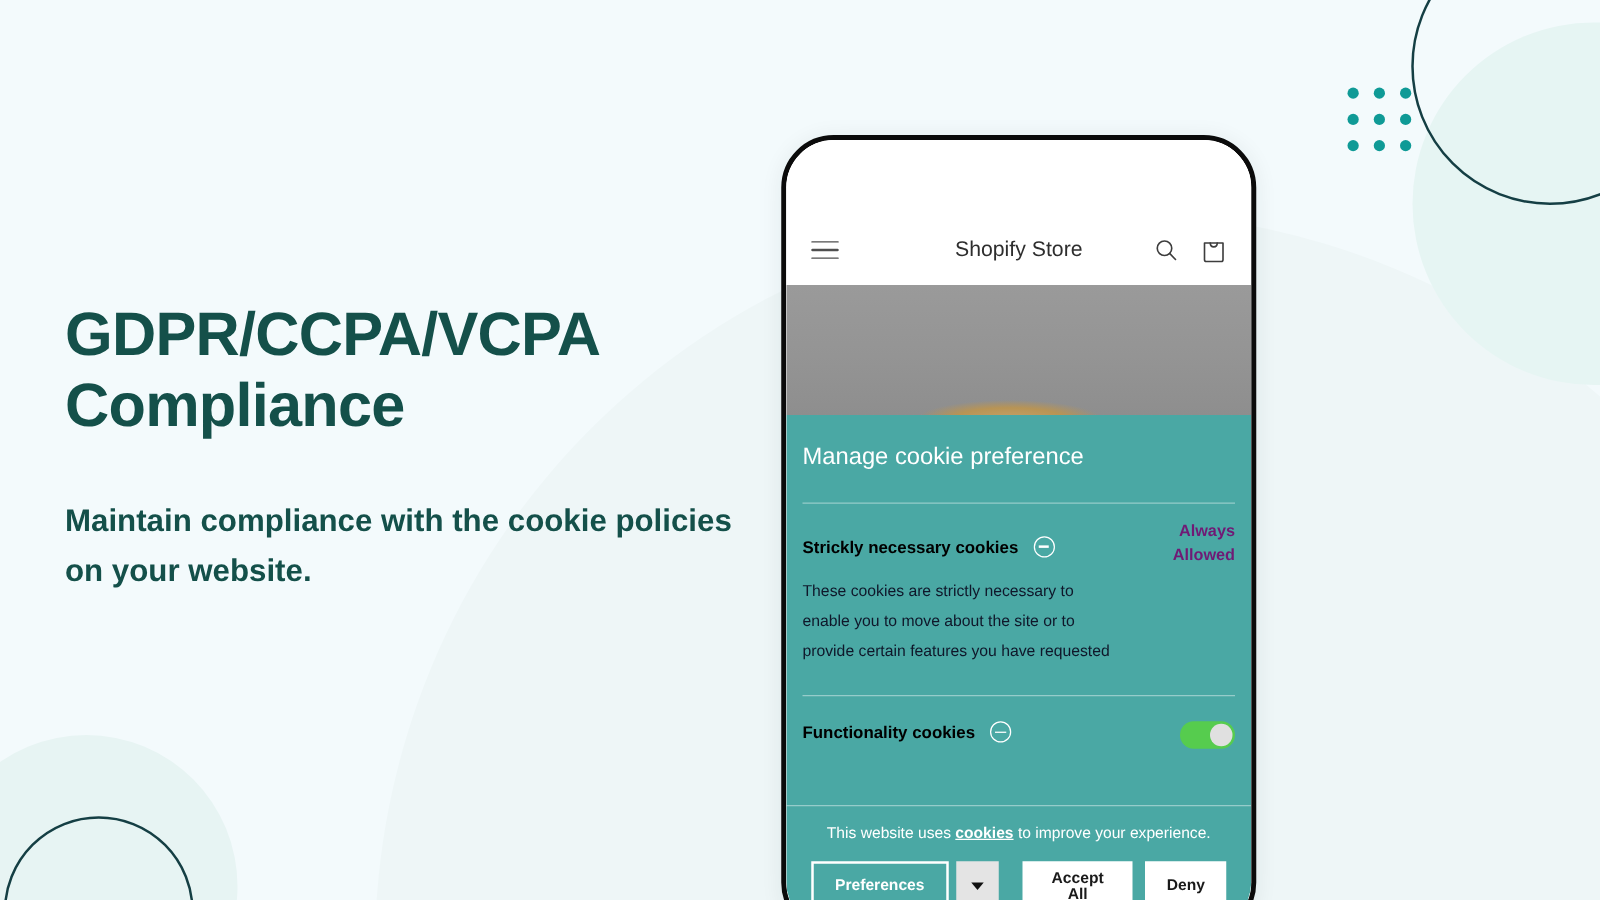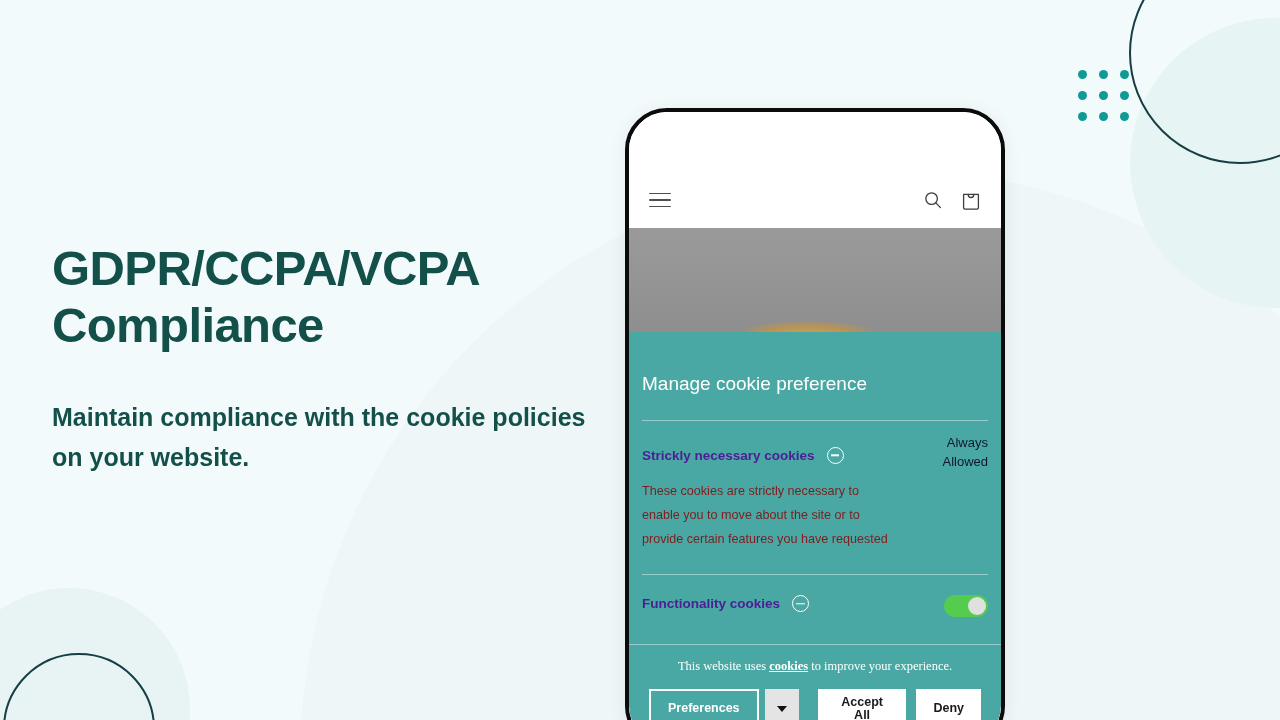--- a/index.html
+++ b/index.html
@@ -198,21 +198,21 @@
     background:
       radial-gradient(ellipse 120px 26px at 48% 104%, #c6a268 0%, #b89455 38%, rgba(150,150,150,0) 62%),
       linear-gradient(180deg, #9a9a9a 0%, #949494 55%, #8e8e8e 100%);
     position: relative;
   }
 
   
   .pref-panel {
     flex: 1 1 auto;
     background: #4aa8a4;
-    padding: 40px 13px 0 13px;
+    padding: 22px 13px 0 13px;
     display: flex;
     flex-direction: column;
     min-height: 0;
   }
   .pref-title {
     font-size: 19px;
     color: #ffffff;
     font-weight: 400;
     padding: 0 0 0 0;
     line-height: 1.3;
@@ -231,21 +231,21 @@
   }
   .cat-left {
     display: flex;
     align-items: center;
     gap: 12px;
     flex: 1 1 auto;
   }
   .cat-name {
     font-size: 13.5px;
     font-weight: 700;
-    color: #4c1d95;
+    color: #000000;
   }
   .minus-icon {
     width: 17px;
     height: 17px;
     border: 1.4px solid #ffffff;
     border-radius: 50%;
     position: relative;
     flex: none;
     cursor: pointer;
   }
@@ -253,32 +253,32 @@
     content: "";
     position: absolute;
     left: 3.2px; right: 3.2px;
     top: 50%;
     height: 1.4px;
     background: #ffffff;
     transform: translateY(-50%);
   }
   .always-allowed {
     font-size: 13px;
-    font-weight: 400;
-    color: #0f172a;
+    font-weight: 700;
+    color: #701a75;
     text-align: right;
     line-height: 1.45;
     width: 72px;
     flex: none;
     margin-top: -13px;
   }
 
   .cat-desc {
     font-size: 12.6px;
-    color: #7f1d1d;
+    color: #0f172a;
     line-height: 1.88;
     padding: 9px 0 0 0;
     max-width: 258px;
   }
 
   .cat-row-compact {
     display: flex;
     align-items: flex-start;
     padding: 20px 0 19px 0;
   }
@@ -308,21 +308,20 @@
     flex: none;
     background: #4aa8a4;
     padding: 12px 20px 16px 20px;
     border-top: 1px solid rgba(255,255,255,0.42);
   }
   .consent-text {
     font-size: 12.5px;
     color: #ffffff;
     text-align: center;
     line-height: 1.5;
-    font-family: Liberation Serif, serif;
   }
   .consent-text a {
     color: #ffffff;
     font-weight: 700;
     text-decoration: underline;
   }
   .consent-actions {
     display: flex;
     align-items: stretch;
     gap: 0;
@@ -405,20 +404,21 @@
   <div class="phone-screen">
 
     <div class="status-gap"></div>
 
     <div class="store-nav">
       <div class="hamburger">
         <span></span>
           <span></span>
           <span></span>
       </div>
+      <div class="store-title">Shopify Store</div>
       <div class="nav-right">
         <span>
           <svg width="20" height="20" viewBox="0 0 20 20" fill="none">
             <circle cx="8.6" cy="8.6" r="5.8" stroke="#3d3d3d" stroke-width="1.3"></circle>
             <line x1="12.9" y1="12.9" x2="17.4" y2="17.6" stroke="#3d3d3d" stroke-width="1.3" stroke-linecap="round"></line>
           </svg>
         </span>
         <span>
           <svg width="20" height="21" viewBox="0 0 20 21" fill="none">
             <path d="M2.6 4.4h14.8v13.4a1.4 1.4 0 0 1-1.4 1.4H4a1.4 1.4 0 0 1-1.4-1.4V4.4z" stroke="#3d3d3d" stroke-width="1.3" stroke-linejoin="round"></path>

